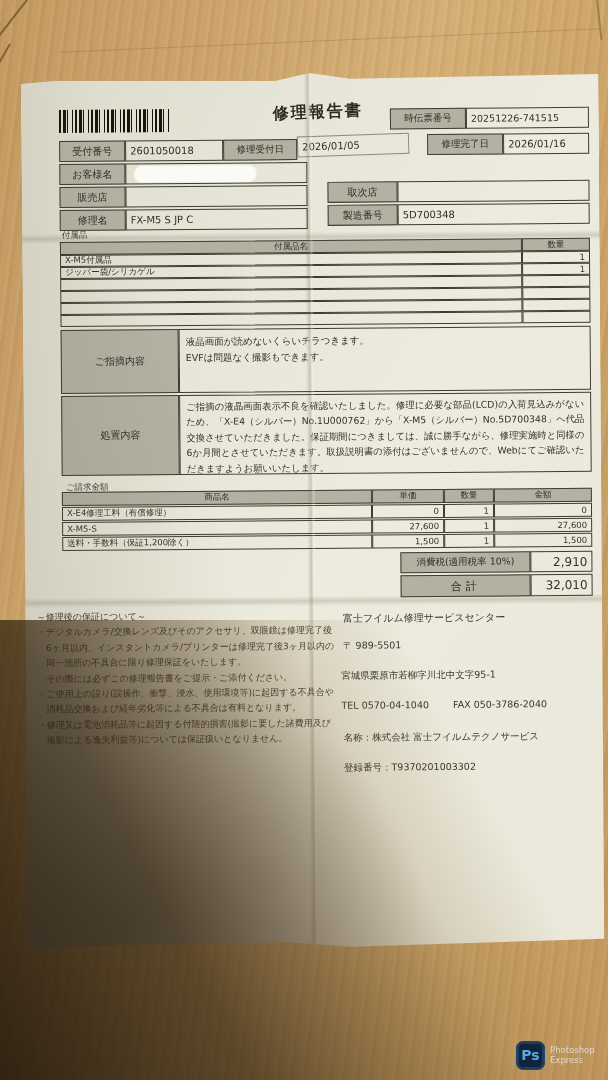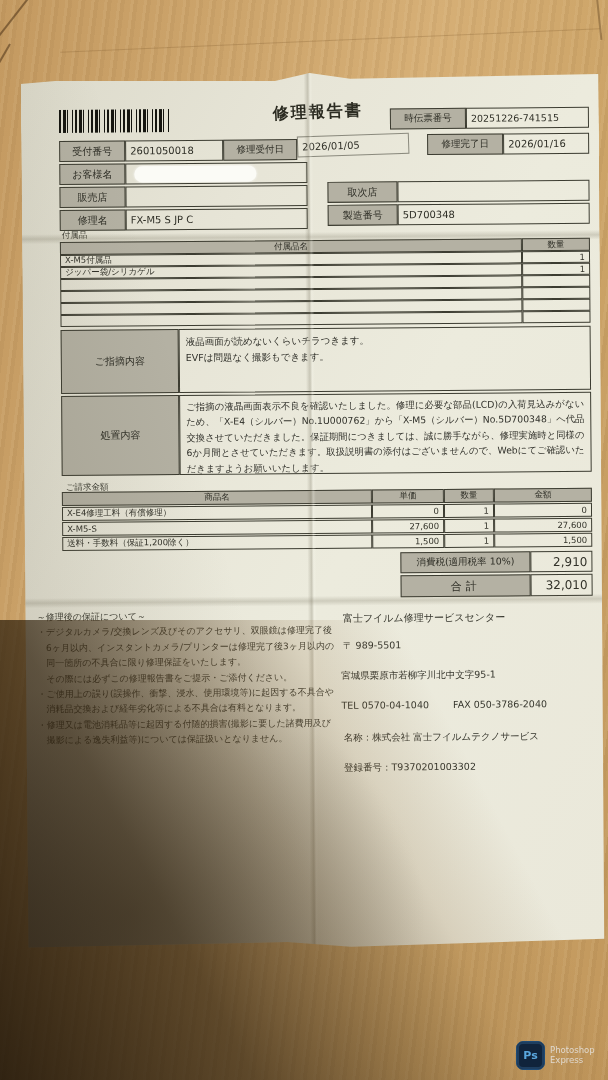--- a/index.html
+++ b/index.html
@@ -53,21 +53,21 @@
   .secline{position:absolute;font-size:8.5px;color:#3a3a30;}
   .complaint-line{font-size:9.5px;line-height:16px;color:#30302a;}
   .action-text{font-size:9.3px;line-height:15.4px;color:#30302a;text-align:justify;white-space:normal;}
   .warranty{position:absolute;left:12px;top:536px;width:302px;font-size:9px;line-height:15.4px;color:#3b3b31;}
   .warranty .cont{margin-left:9px;}
   .svc{position:absolute;font-size:9.5px;color:#35352c;white-space:nowrap;}
   .svc-name{font-size:10px;}
   
   .wm{position:absolute;left:516px;top:1039px;width:88px;height:32px;display:flex;align-items:center;}
   .wm-icon{width:27px;height:27px;border-radius:7px;background:#10243c;border:1px solid #1d4a75;
-    display:flex;align-items:center;justify-content:center;color:#5aa7de;font-size:11px;font-weight:bold;
+    display:flex;align-items:center;justify-content:center;color:#5aa7de;font-size:14px;font-weight:bold;
     box-shadow:inset 0 0 0 2px rgba(70,140,200,.25);}
   .wm-text{margin-left:5px;font-size:8.5px;line-height:10px;color:rgba(232,232,232,.8);}
 </style>
 </head>
 <body>
 
 <div class="grain"></div>
 <div class="seam s1"></div>
 <div class="seam s2"></div>
 <div class="seam s3"></div>

